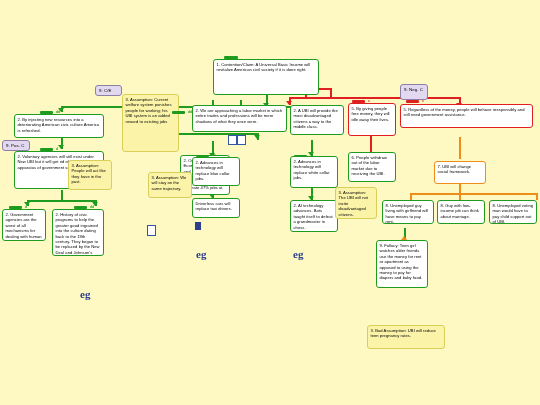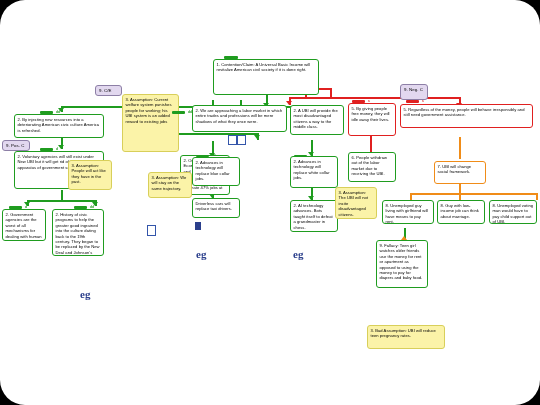--- a/index.html
+++ b/index.html
@@ -4,24 +4,23 @@
 <style>
   html, body {
     margin: 0;
     padding: 0;
     background: #000000;
   }
   #canvas {
     position: relative;
     width: 540px;
     height: 405px;
-    background: #ffffff;
+    background: #fef9c3;
     overflow: hidden;
     font-family: "Liberation Sans", sans-serif;
-    border-radius: 25px;
   }
 
   
   .line {
     position: absolute;
     background: #1f9c1f;
   }
   .line.red { background: #e02020; }
   .line.orange { background: #f08c18; }
 

